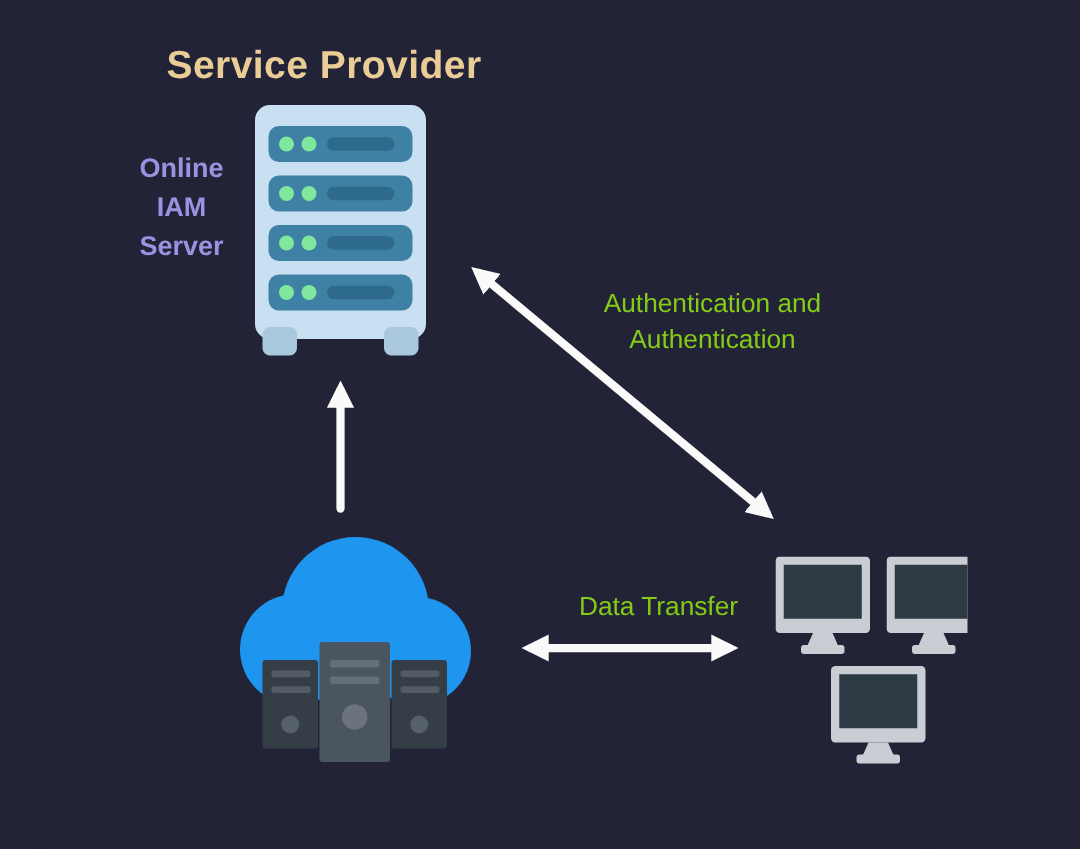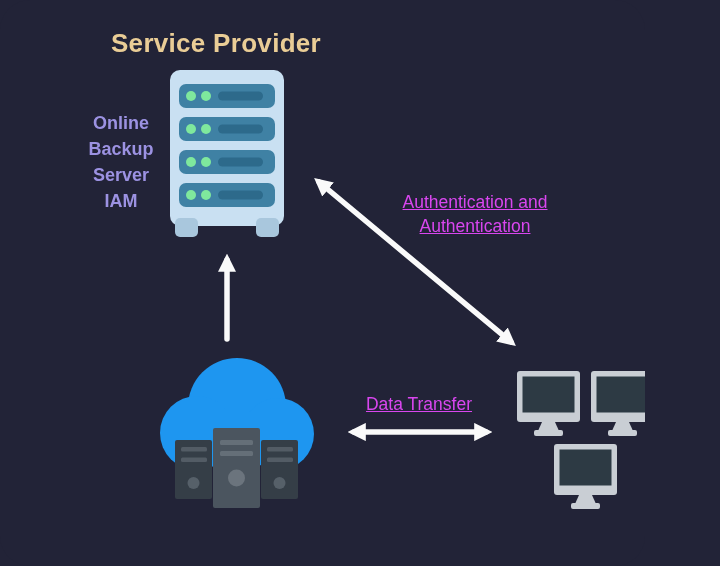--- a/index.html
+++ b/index.html
@@ -28,25 +28,24 @@
   .iam-label {
     position: absolute;
     transform: translateX(-50%);
     text-align: center;
     color: #9C92E2;
     font-weight: bold;
     font-size: 18px;
     line-height: 26px;
   }
   .conn-label {
-    color: #d946ef;
+    color: #84cc16;
     font-size: 17.5px;
     font-weight: 400;
     line-height: 24px;
-    text-decoration: underline;
   }
   svg { display: block; }
 </style>
 </head>
 <body>
 
 <div class="canvas">
 
   <svg class="abs" style="left:0;top:0" width="720" height="566" viewBox="0 0 720 566">
     <defs>
@@ -128,29 +127,28 @@
   </svg>
   <svg class="abs" style="left:554px;top:444px" width="64" height="66" viewBox="0 0 64 66">
     <rect x="0" y="0" width="63" height="51" rx="3" fill="#C9CED4"></rect>
     <rect x="5.5" y="5.5" width="52" height="36" fill="#2D3A44"></rect>
     <path d="M25,51 L38,51 L42,60 L21,60 Z" fill="#C9CED4"></path>
     <rect x="17" y="59" width="29" height="6" rx="2" fill="#C9CED4"></rect>
   </svg>
 
   <div class="label title" style="left:216px;top:28px">Service Provider</div>
 
-  <div class="iam-label" style="left:121px;top:110px">
+  <div class="iam-label" style="left:121px;top:99px">
     <div>Online</div>
-    <div>Backup</div>
+    <div>IAM</div>
     <div>Server</div>
-    <div>IAM</div>
   </div>
 
   <div class="label conn-label" style="left:475px;top:190px">
     <div>Authentication and</div>
     <div>Authentication</div>
   </div>
 
 
-  <div class="label conn-label" style="left:419px;top:392px">Data Transfer</div>
+  <div class="label conn-label" style="left:439px;top:392px">Data Transfer</div>
 
 
 </div>
 
 </body></html>

